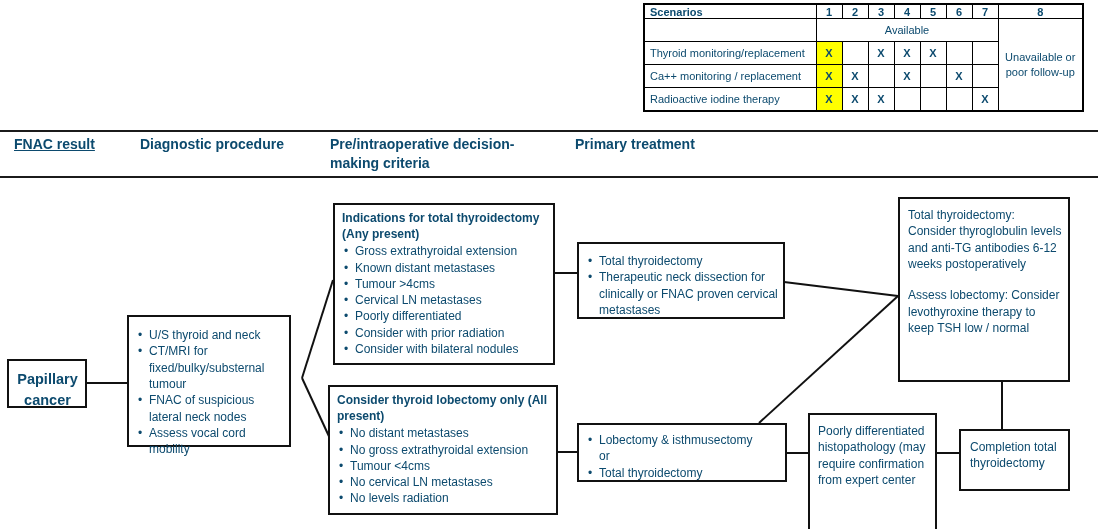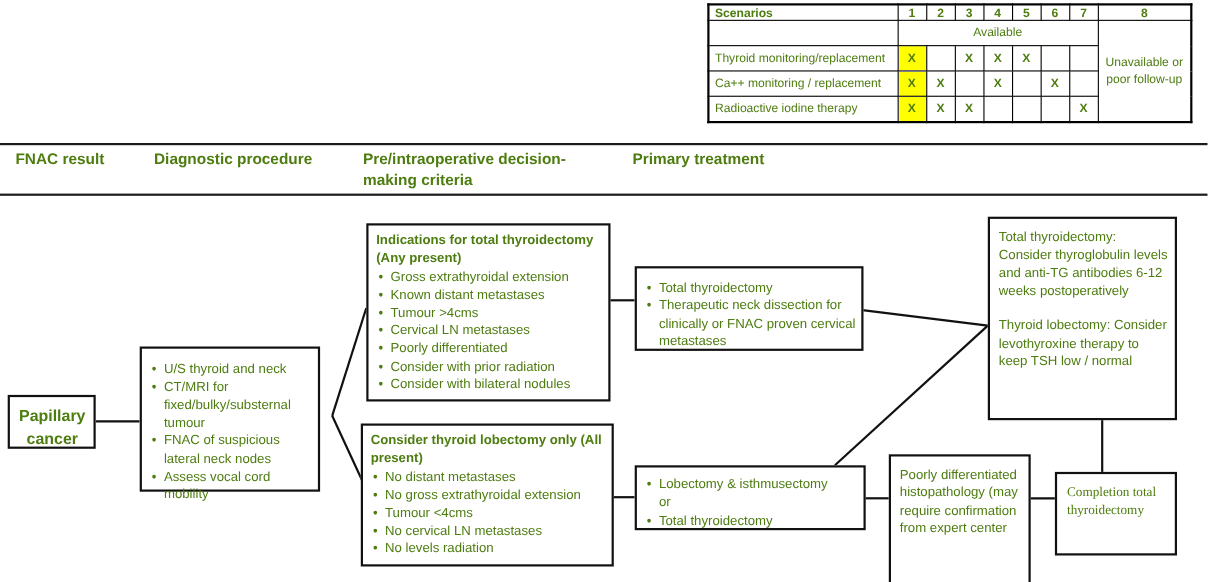--- a/index.html
+++ b/index.html
@@ -1,18 +1,18 @@
 <!DOCTYPE html>
 <html><head>
 <meta charset="utf-8">
 <style>
   html,body { margin:0; padding:0; background:#fff; }
   .canvas {
     position:relative; width:1098px; height:529px; overflow:hidden;
-    background:#fff; font-family:"Liberation Sans", sans-serif; color:#4d7c0f;
+    background:#fff; font-family:"Liberation Sans", sans-serif; color:#0c4a6e;
   }
 
   
   .scen-table {
     position:absolute; left:643px; top:3px;
     border-collapse:collapse; table-layout:fixed;
     border:2px solid #000; font-size:11px;
   }
   .scen-table td, .scen-table th {
     border:1px solid #000; padding:0; height:22px;
@@ -110,21 +110,21 @@
       <td class="mark"></td>
       <td class="mark"></td>
       <td class="mark"></td>
       <td class="mark">X</td>
     </tr>
   </tbody>
     </table>
 
   <div class="rule" style="top:130px;"></div>
   <div class="rule" style="top:176px;"></div>
-  <div class="colhead" style="left:14px;">FNAC result</div>
+  <div class="colhead" style="left:14px;text-decoration:underline;">FNAC result</div>
   <div class="colhead" style="left:140px;">Diagnostic procedure</div>
   <div class="colhead" style="left:330px; width:212px;">Pre/intraoperative decision-making criteria</div>
   <div class="colhead" style="left:575px;">Primary treatment</div>
 
   <svg class="connectors" width="1098" height="529" viewBox="0 0 1098 529">
     <g stroke="#111" stroke-width="2" fill="none">
       <line x1="87" y1="383" x2="127" y2="383"></line>
       <line x1="302" y1="378" x2="333" y2="280"></line>
       <line x1="302" y1="378" x2="333" y2="445"></line>
       <line x1="554" y1="273" x2="577" y2="273"></line>
@@ -185,24 +185,24 @@
     <ul class="bl">
       <li>Lobectomy &amp; isthmusectomy</li>
       <li class="nob">or</li>
       <li>Total thyroidectomy</li>
     </ul>
   </div>
 
   <div class="fbox" style="left:898px; top:197px; width:172px; height:185px; padding:8px 6px 4px 8px;">
     <p>Total thyroidectomy: Consider thyroglobulin levels and anti-TG antibodies 6-12 weeks postoperatively</p>
     <div class="gap"></div>
-    <p>Thyroid lobectomy: Consider levothyroxine therapy to keep TSH low / normal</p>
+    <p>Assess lobectomy: Consider levothyroxine therapy to keep TSH low / normal</p>
   </div>
 
   <div class="fbox" style="left:808px; top:413px; width:129px; height:132px; padding:8px 4px 4px 8px;">
     <p>Poorly differentiated histopathology (may require confirmation from expert center</p>
   </div>
 
-  <div class="fbox" style="left:959px; top:429px; width:111px; height:76px; padding:8px 4px 4px 9px;font-family:Liberation Serif, serif;">
+  <div class="fbox" style="left:959px; top:429px; width:111px; height:62px; padding:8px 4px 4px 9px;">
     <p>Completion total thyroidectomy</p>
   </div>
 
 </div>
 
 </body></html>

